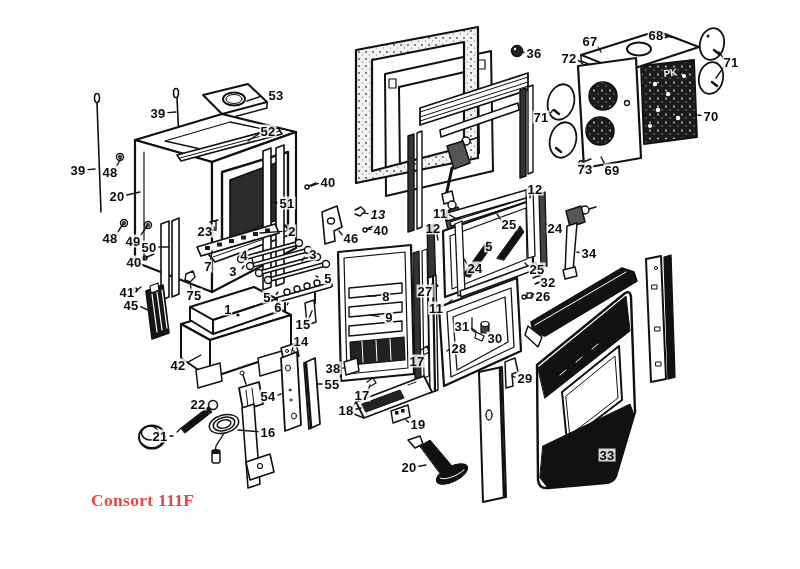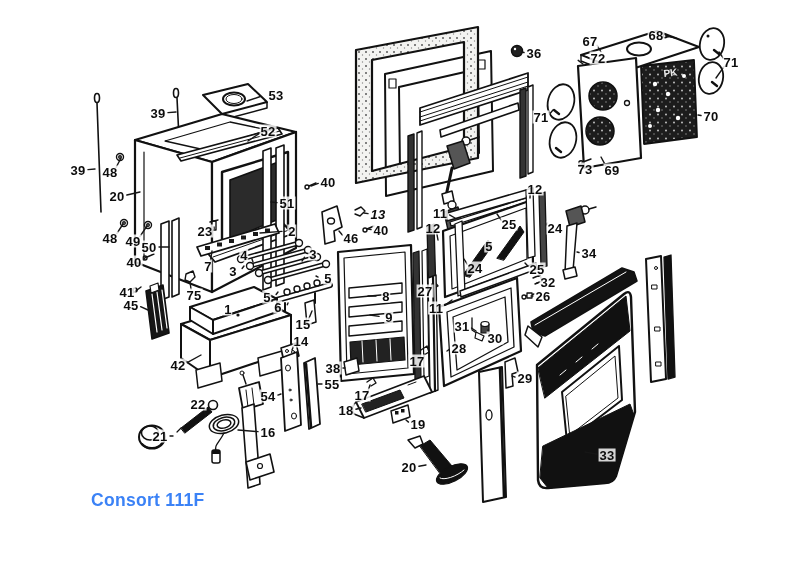--- a/index.html
+++ b/index.html
@@ -4,21 +4,21 @@
 <style>
   html,body{margin:0;padding:0;background:#fff;}
   #page{position:relative;width:800px;height:569px;background:#ffffff;overflow:hidden;
         font-family:"Liberation Sans", sans-serif;}
   #art{position:absolute;left:0;top:0;}
   #labels{position:absolute;left:0;top:0;width:800px;height:569px;pointer-events:none;}
   .part-label{position:absolute;transform:translate(-50%,-50%);font-weight:bold;
       font-size:13px;color:#0c0c0c;background:rgba(255,255,255,.82);padding:0 1px;
       line-height:1;letter-spacing:.2px;}
   #caption{position:absolute;left:91px;top:490px;font-weight:bold;font-size:17.5px;
-      color:#3b82f6;letter-spacing:.3px;}
+      color:#ef4444;letter-spacing:.3px;font-family:Liberation Serif, serif;}
 </style>
 </head>
 <body>
 
 <div id="page">
 
 <svg id="art" width="800" height="569" viewBox="0 0 800 569">
   <defs>
     <pattern id="spk" width="7" height="7" patternUnits="userSpaceOnUse">
       <rect width="7" height="7" fill="#f3f3f1"></rect>
@@ -506,21 +506,21 @@
       <div class="part-label" style="left: 362px; top: 395px;">17</div>
       <div class="part-label" style="left: 346px; top: 410px;">18</div>
       <div class="part-label" style="left: 198px; top: 404px;">22</div>
       <div class="part-label" style="left: 160px; top: 436px;">21</div>
       <div class="part-label" style="left: 268px; top: 432px;">16</div>
       <div class="part-label" style="left: 418px; top: 424px;">19</div>
       <div class="part-label" style="left: 409px; top: 467px;">20</div>
       <div class="part-label" style="left: 534px; top: 53px;">36</div>
       <div class="part-label" style="left: 590px; top: 41px;">67</div>
       <div class="part-label" style="left: 656px; top: 35px;">68</div>
-      <div class="part-label" style="left: 569px; top: 58px; margin-left: 29px;">72</div>
+      <div class="part-label" style="left: 569px; top: 58px;">72</div>
       <div class="part-label" style="left: 731px; top: 62px;">71</div>
       <div class="part-label" style="left: 541px; top: 117px;">71</div>
       <div class="part-label" style="left: 711px; top: 116px; text-align: right;">70</div>
       <div class="part-label" style="left: 585px; top: 169px; text-align: center;">73</div>
       <div class="part-label" style="left: 612px; top: 170px;">69</div>
       <div class="part-label" style="left: 535px; top: 189px;">12</div>
       <div class="part-label" style="left: 440px; top: 213px;">11</div>
       <div class="part-label" style="left: 509px; top: 224px;">25</div>
       <div class="part-label" style="left: 555px; top: 228px;">24</div>
       <div class="part-label" style="left: 433px; top: 228px;">12</div>

